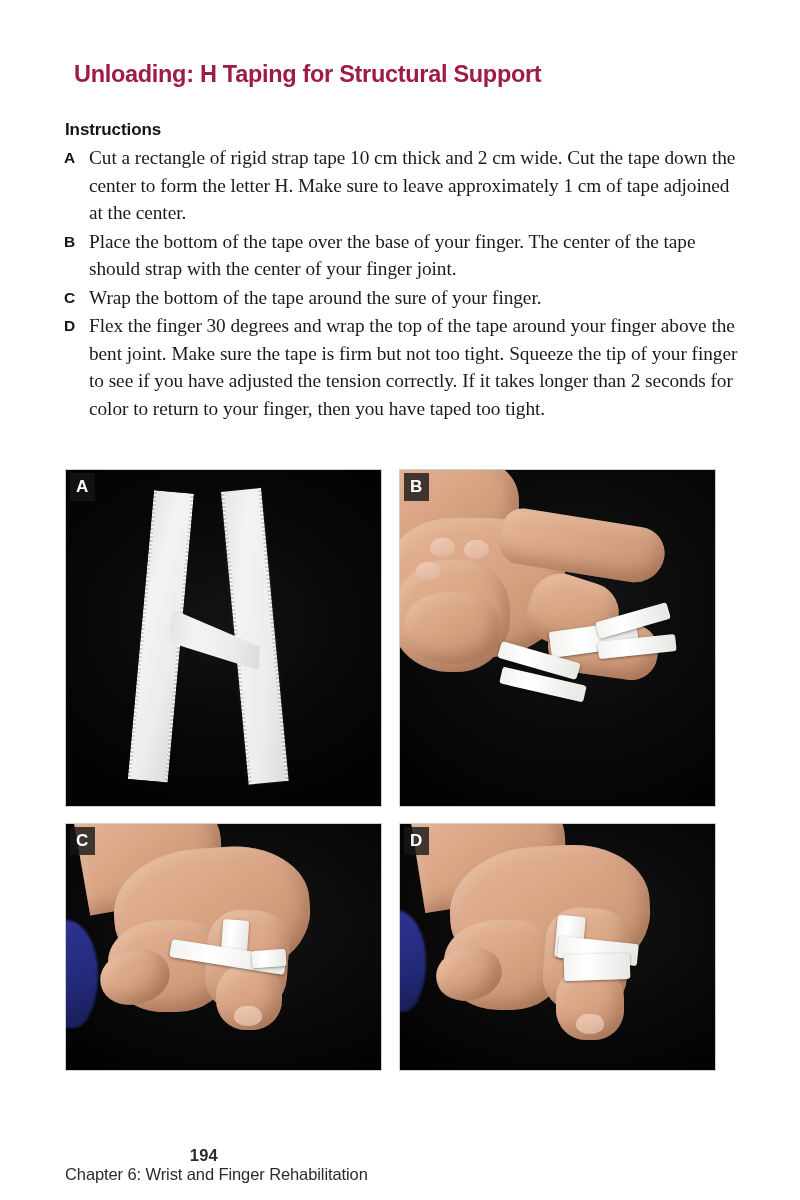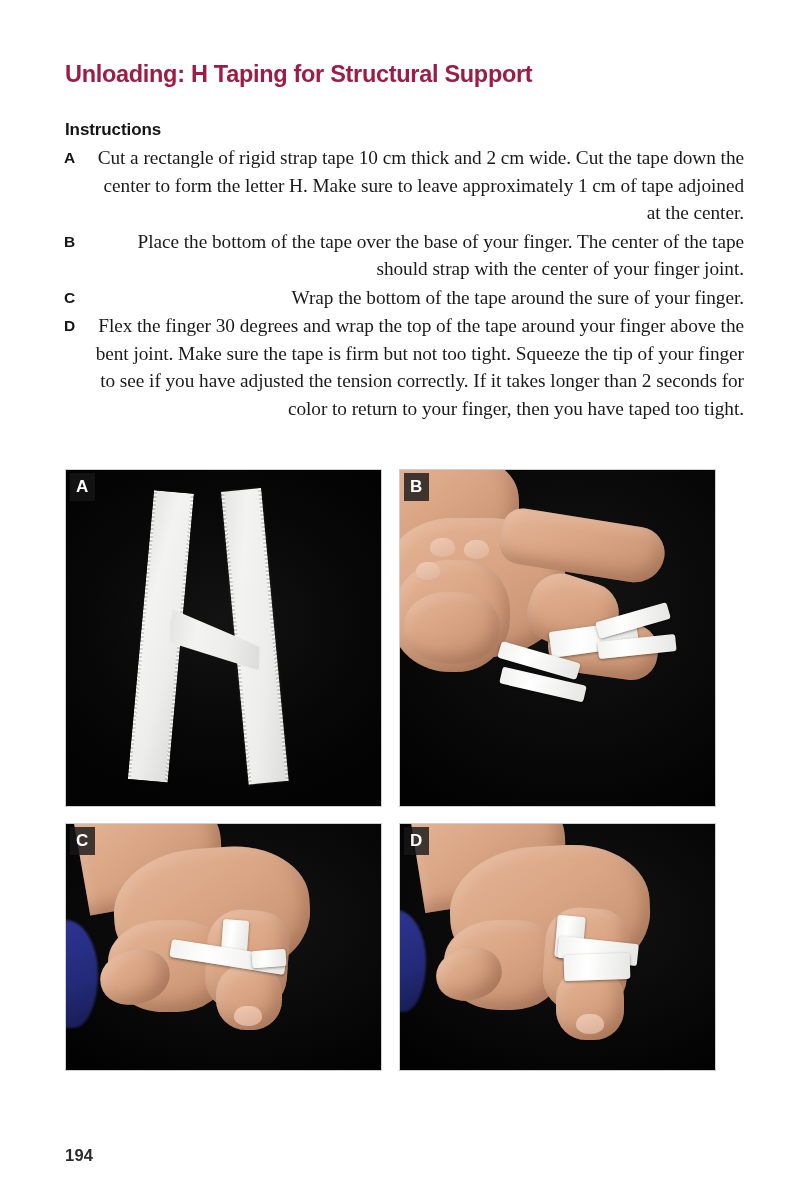--- a/index.html
+++ b/index.html
@@ -18,21 +18,21 @@
 
   .page {
     position: absolute;
     inset: 0;
     background: #ffffff;
   }
 
   
   .page-title {
     position: absolute;
-    left: 65px;
+    left: 74px;
     top: 60px;
     width: 680px;
     font-family: "Liberation Sans", sans-serif;
     font-weight: bold;
     font-size: 23.5px;
     letter-spacing: -0.3px;
     color: #9d1b45;
     line-height: 1.2;
   }
 
@@ -70,21 +70,21 @@
     color: #141414;
     line-height: 27.5px;
     text-align: left;
   }
   .step-text {
     flex: 1 1 auto;
     font-family: "Liberation Serif", serif;
     font-size: 19.3px;
     line-height: 27.5px;
     color: #1a1a1a;
-    text-align: right;
+    text-align: left;
     letter-spacing: -0.05px;
   }
 
   
   .figure-grid {
     position: absolute;
     left: 65px;
     top: 469px;
     width: 651px;
   }
@@ -361,15 +361,16 @@
         </div>
         <div class="figure-label">D</div>
       </div>
 
     </div>
 
   </div>
 
   <div class="footer">
     <span class="footer-page">194</span>
+    <span class="footer-chapter">Chapter 6: Wrist and Finger Rehabilitation</span>
   </div>
 
 </div>
 
 </body></html>

